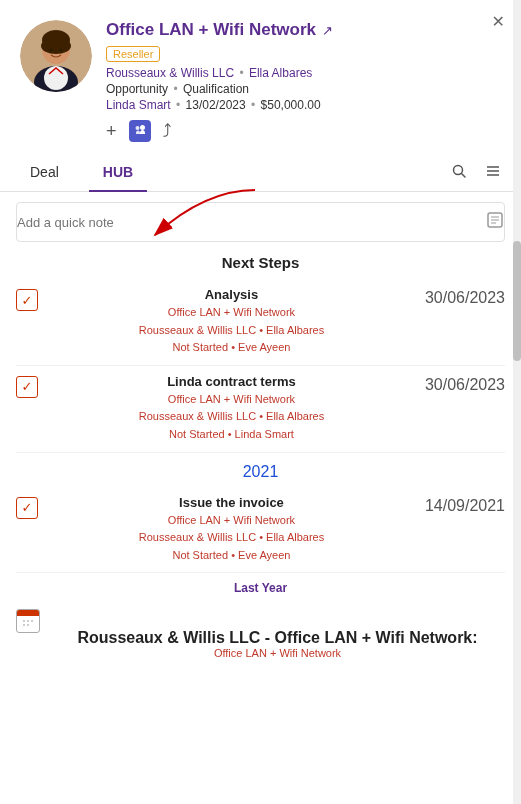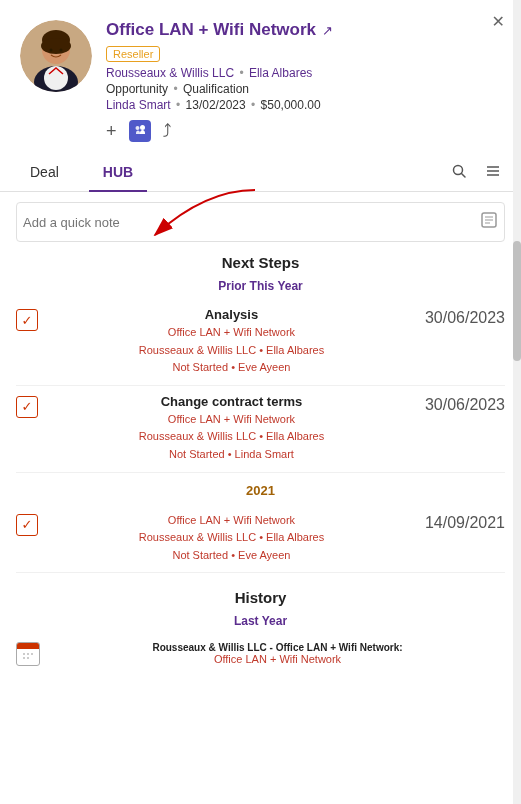--- a/index.html
+++ b/index.html
@@ -168,21 +168,21 @@
       padding: 4px;
     }
 
     
     .quick-note-container {
       margin: 10px 16px;
       display: flex;
       align-items: center;
       border: 1px solid #e0e0e0;
       border-radius: 4px;
-      padding: 8px 6px;
+      padding: 8px 0;
       gap: 8px;
     }
 
     .quick-note-input {
       flex: 1;
       border: none;
       outline: none;
       font-size: 13px;
       color: #999;
     }
@@ -260,23 +260,23 @@
 
     .task-date {
       font-size: 16px;
       color: #555;
       margin-left: auto;
       white-space: nowrap;
       padding-top: 2px;
     }
 
     .year-label {
-      font-size: 13px;
-      color: #a16207;
-      font-weight: 700;
+      font-size: 16px;
+      color: #1d4ed8;
+      font-weight: 400;
       margin: 10px 0 6px 0;
     }
 
     
     .history-item {
       display: flex;
       align-items: flex-start;
       gap: 10px;
       padding: 8px 0;
     }
@@ -302,23 +302,24 @@
 
     .calendar-icon-body {
       flex: 1;
       width: 100%;
       display: flex;
       align-items: center;
       justify-content: center;
     }
 
     .history-text {
-      font-size: 10px;
+      font-size: 16px;
       color: #222;
       font-weight: 600;
+      margin-top: 20px;
     }
 
     .history-sub {
       font-size: 11px;
       color: #c0392b;
     }
 
     
     .scrollbar {
       position: absolute;
@@ -454,21 +455,20 @@
         <line x1="5" y1="6" x2="13" y2="6" stroke="#999" stroke-width="1"></line>
         <line x1="5" y1="9" x2="13" y2="9" stroke="#999" stroke-width="1"></line>
         <line x1="5" y1="12" x2="10" y2="12" stroke="#999" stroke-width="1"></line>
       </svg>
     </span>
   </div>
 
   <div class="content-section">
     <div class="section-title">Next Steps</div>
 
-    <div class="section-subtitle">Prior This Year</div>
 
     <div class="task-item">
       <div class="task-checkbox"></div>
       <div class="task-details">
         <div class="task-name">Analysis</div>
         <div class="task-meta">
           <span>Office LAN + Wifi Network</span><br>
           <span>Rousseaux &amp; Willis LLC</span>
           <span> • </span>
           <span>Ella Albares</span><br>
@@ -476,53 +476,53 @@
           <span> • </span>
           <span>Eve Ayeen</span>
         </div>
       </div>
       <div class="task-date">30/06/2023</div>
     </div>
 
     <div class="task-item">
       <div class="task-checkbox"></div>
       <div class="task-details">
-        <div class="task-name">Change contract terms</div>
+        <div class="task-name">Linda contract terms</div>
         <div class="task-meta">
           <span>Office LAN + Wifi Network</span><br>
           <span>Rousseaux &amp; Willis LLC</span>
           <span> • </span>
           <span>Ella Albares</span><br>
           <span>Not Started</span>
           <span> • </span>
           <span>Linda Smart</span>
         </div>
       </div>
       <div class="task-date">30/06/2023</div>
     </div>
 
     <div class="year-label">2021</div>
 
     <div class="task-item">
       <div class="task-checkbox"></div>
       <div class="task-details">
+        <div class="task-name">Issue the invoice</div>
         <div class="task-meta">
           <span>Office LAN + Wifi Network</span><br>
           <span>Rousseaux &amp; Willis LLC</span>
           <span> • </span>
           <span>Ella Albares</span><br>
           <span>Not Started</span>
           <span> • </span>
           <span>Eve Ayeen</span>
         </div>
       </div>
       <div class="task-date">14/09/2021</div>
     </div>
 
-    <div class="section-title" style="margin-top:16px;">History</div>
     <div class="section-subtitle">Last Year</div>
 
     <div class="history-item">
       <div class="calendar-icon">
         <div class="calendar-icon-top"></div>
         <div class="calendar-icon-body">
           <svg width="12" height="10" viewBox="0 0 12 10">
             <rect x="1" y="1" width="2" height="2" fill="#ccc"></rect>
             <rect x="5" y="1" width="2" height="2" fill="#ccc"></rect>
             <rect x="9" y="1" width="2" height="2" fill="#ccc"></rect>

